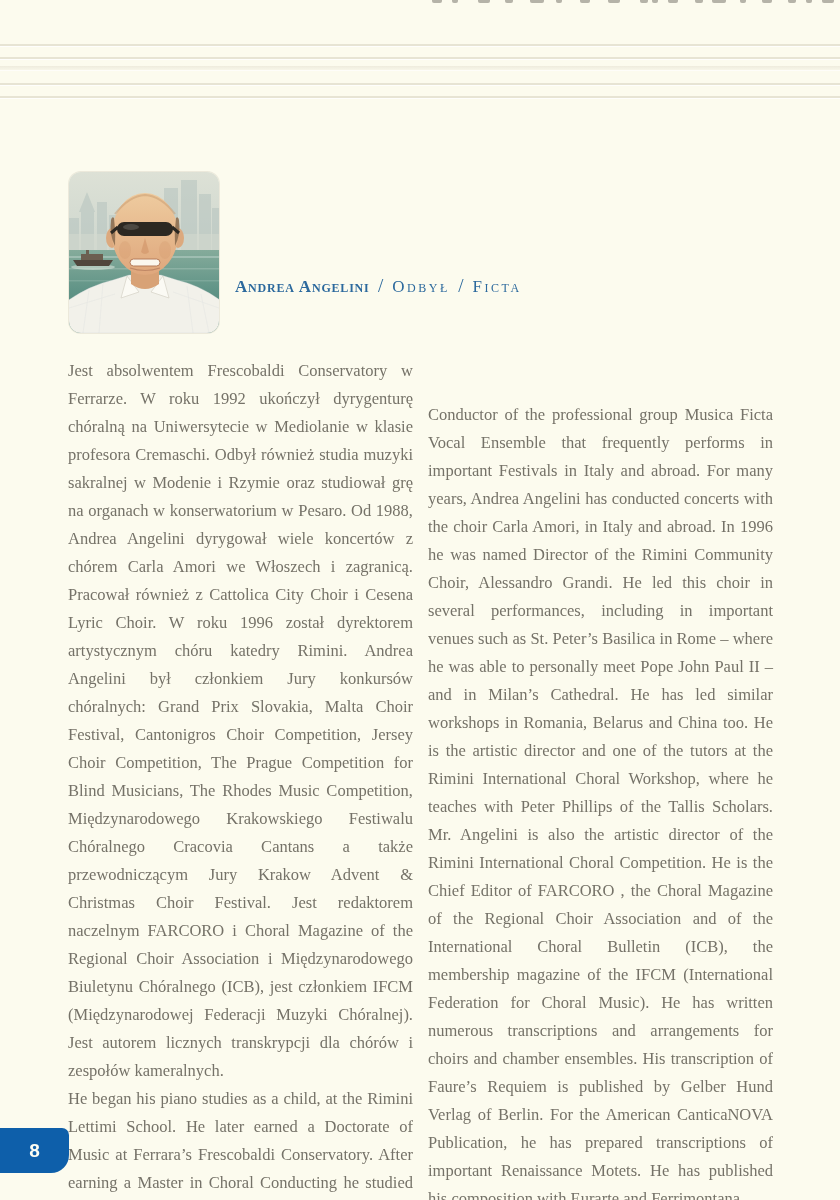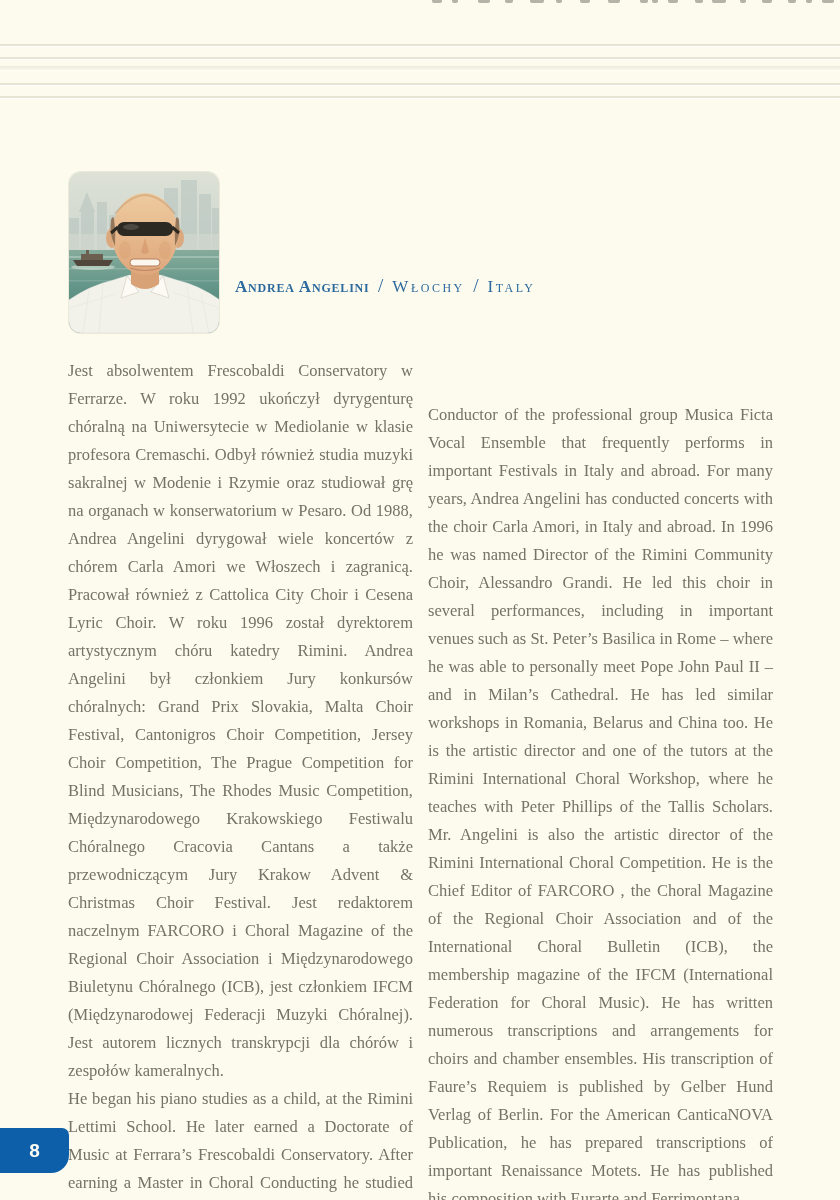--- a/index.html
+++ b/index.html
@@ -171,23 +171,23 @@
     <path d="M 61,96 Q 76,101 91,96" fill="none" stroke="#c08866" stroke-width="1.2"></path>
 
     <ellipse cx="56" cy="78" rx="6" ry="9" fill="#cf9466" opacity="0.25"></ellipse>
     <ellipse cx="96" cy="78" rx="6" ry="9" fill="#cf9466" opacity="0.25"></ellipse>
   </g>
 </svg>
 
 <div class="heading">
   <span class="name">Andrea Angelini</span>
   <span class="slash">/</span>
-  <span class="country">Włochy</span>
+  <span class="country">Odbył</span>
   <span class="slash">/</span>
-  <span class="country">Italy</span>
+  <span class="country">Ficta</span>
 </div>
 
 <div class="col col-left">
   <p>Jest absolwentem Frescobaldi Conservatory w Ferrarze. W roku 1992 ukończył dyrygenturę chóralną na Uniwersytecie w Mediolanie w klasie profesora Cremaschi. Odbył również studia muzyki sakralnej w Modenie i Rzymie oraz studiował grę na organach w konserwatorium w Pesaro. Od 1988, Andrea Angelini dyrygował wiele koncertów z chórem Carla Amori we Włoszech i zagranicą. Pracował również z Cattolica City Choir i Cesena Lyric Choir. W roku 1996 został dyrektorem artystycznym chóru katedry Rimini. Andrea Angelini był członkiem Jury konkursów chóralnych: Grand Prix Slovakia, Malta Choir Festival, Cantonigros Choir Competition, Jersey Choir Competition, The Prague Competition for Blind Musicians, The Rhodes Music Competition, Międzynarodowego Krakowskiego Festiwalu Chóralnego Cracovia Cantans a także przewodniczącym Jury Krakow Advent &amp; Christmas Choir Festival. Jest redaktorem naczelnym FARCORO i Choral Magazine of the Regional Choir Association i Międzynarodowego Biuletynu Chóralnego (ICB), jest członkiem IFCM (Międzynarodowej Federacji Muzyki Chóralnej). Jest autorem licznych transkrypcji dla chórów i zespołów kameralnych.</p>
   <p>He began his piano studies as a child, at the Rimini Lettimi School. He later earned a Doctorate of Music at Ferrara’s Frescobaldi Conservatory. After earning a Master in Choral Conducting he studied music therapy with Professor Cremaschi of Milan University. His interests led him to the choral field, and he earned a Bachelor studying at the International Art Academy in Rome with Fulvio Angius. He also studied organ at Pesaro’s Conservatory of Music. Finally he got his PHD in Choral Music at the Cesena Conservatoire of Music. He is the Artistic Director and</p>
 </div>
 
 <div class="col col-right">
   <p>Conductor of the professional group Musica Ficta Vocal Ensemble that frequently performs in important Festivals in Italy and abroad. For many years, Andrea Angelini has conducted concerts with the choir Carla Amori, in Italy and abroad. In 1996 he was named Director of the Rimini Community Choir, Alessandro Grandi. He led this choir in several performances, including in important venues such as St. Peter’s Basilica in Rome – where he was able to personally meet Pope John Paul II – and in Milan’s Cathedral. He has led similar workshops in Romania, Belarus and China too. He is the artistic director and one of the tutors at the Rimini International Choral Workshop, where he teaches with Peter Phillips of the Tallis Scholars. Mr. Angelini is also the artistic director of the Rimini International Choral Competition. He is the Chief Editor of FARCORO , the Choral Magazine of the Regional Choir Association and of the International Choral Bulletin (ICB), the membership magazine of the IFCM (International Federation for Choral Music). He has written numerous transcriptions and arrangements for choirs and chamber ensembles. His transcription of Faure’s Requiem is published by Gelber Hund Verlag of Berlin. For the American CanticaNOVA Publication, he has prepared transcriptions of important Renaissance Motets. He has published his composition with Eurarte and Ferrimontana</p>
 </div>

